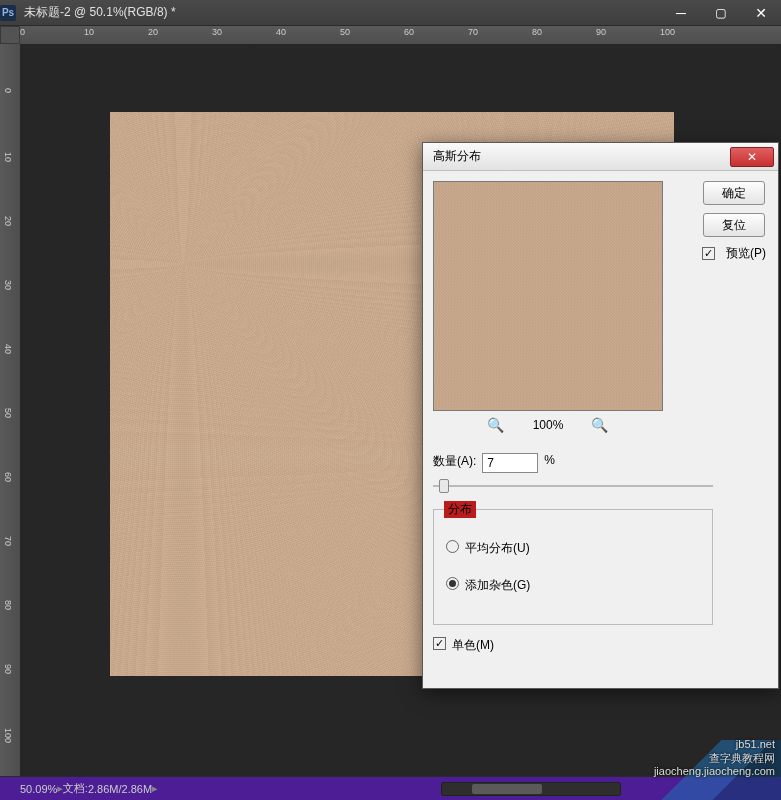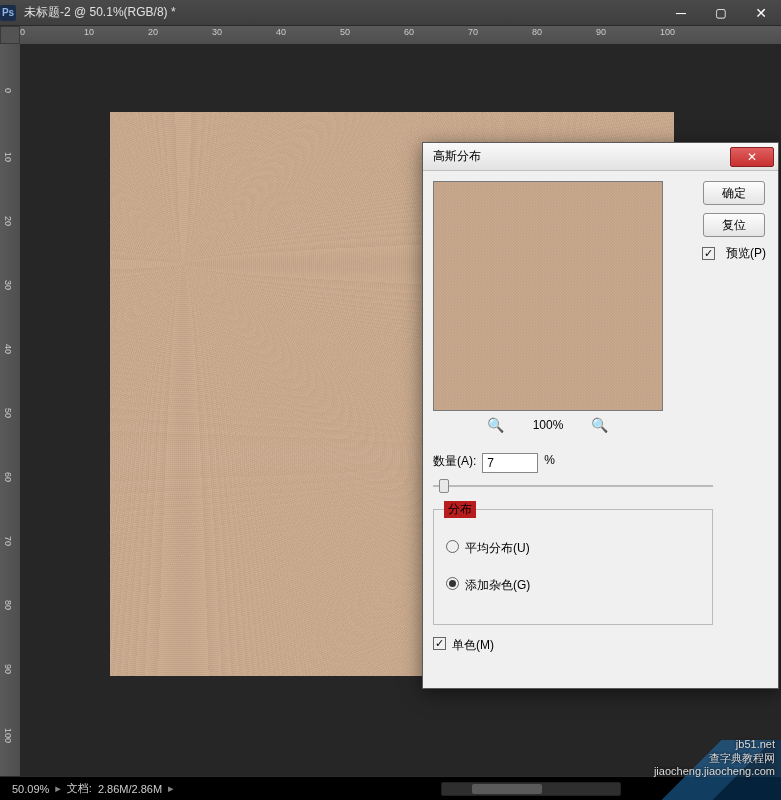--- a/index.html
+++ b/index.html
@@ -16,21 +16,21 @@
 .ruler-corner { position: absolute; top: 26px; left: 0; width: 20px; height: 18px; background: #535353; border: 1px solid #393939; }
 .ruler-h { position: absolute; top: 26px; left: 20px; right: 0; height: 18px; background: linear-gradient(#5a5a5a,#4e4e4e); color: #ccc; font-size: 9px; display: flex; align-items: flex-start; overflow: hidden; }
 .ruler-h span { position: absolute; top: 1px; }
 .ruler-v { position: absolute; top: 44px; left: 0; width: 20px; bottom: 24px; background: linear-gradient(90deg,#5a5a5a,#4e4e4e); color: #ccc; font-size: 9px; overflow: hidden; }
 .ruler-v span { position: absolute; left: 3px; writing-mode: vertical-rl; }
 
 .workarea { position: absolute; top: 44px; left: 20px; right: 0; bottom: 24px; background: #262626; overflow: hidden; }
 .canvas { position: absolute; top: 68px; left: 90px; width: 564px; height: 564px; background: #cdab8d; }
 .noise-grad { position:absolute; inset:0; background-image: repeating-radial-gradient(circle at 13% 27%, rgba(0,0,0,.08) 0, rgba(0,0,0,0) 2px), repeating-radial-gradient(circle at 73% 61%, rgba(255,255,255,.1) 0, rgba(255,255,255,0) 2px); }
 
-.statusbar { position: absolute; left: 0; right: 0; bottom: 0; height: 24px; background: #000000; border-top: 1px solid #2a2a2a; display: flex; align-items: center; color: #ccc; font-size: 11px; padding-left: 12px; gap: 6px; }
+.statusbar { position: absolute; left: 0; right: 0; bottom: 0; height: 24px; background: #4c1d95; border-top: 1px solid #2a2a2a; display: flex; align-items: center; color: #ccc; font-size: 11px; padding-left: 20px; }
 .status-sep { color: #888; }
 .status-scroll { flex: 1; display: flex; justify-content: flex-end; padding-right: 160px; }
 .status-scroll .track { width: 180px; height: 14px; background: #2e2e2e; border: 1px solid #222; border-radius: 2px; position: relative; }
 .status-scroll .thumb { position: absolute; left: 30px; top: 1px; width: 70px; height: 10px; background: #5a5a5a; border-radius: 2px; }
 
 
 .dialog { position: absolute; top: 142px; left: 422px; width: 357px; background: #f0f0f0; border: 1px solid #5a5a5a; box-shadow: 0 4px 18px rgba(0,0,0,.5); font-size: 12px; color: #000; }
 .dlg-title { height: 28px; background: linear-gradient(#fafafa,#e2e2e2); border-bottom: 1px solid #bfbfbf; display: flex; align-items: center; padding-left: 10px; }
 .dlg-close { margin-left: auto; width: 44px; height: 20px; background: linear-gradient(#e06060,#c83030); border: 1px solid #8a2020; border-radius: 2px; margin-right: 4px; display: flex; align-items: center; justify-content: center; color: #fff; font-size: 12px; }
 .dlg-close::after { content: "✕"; }

